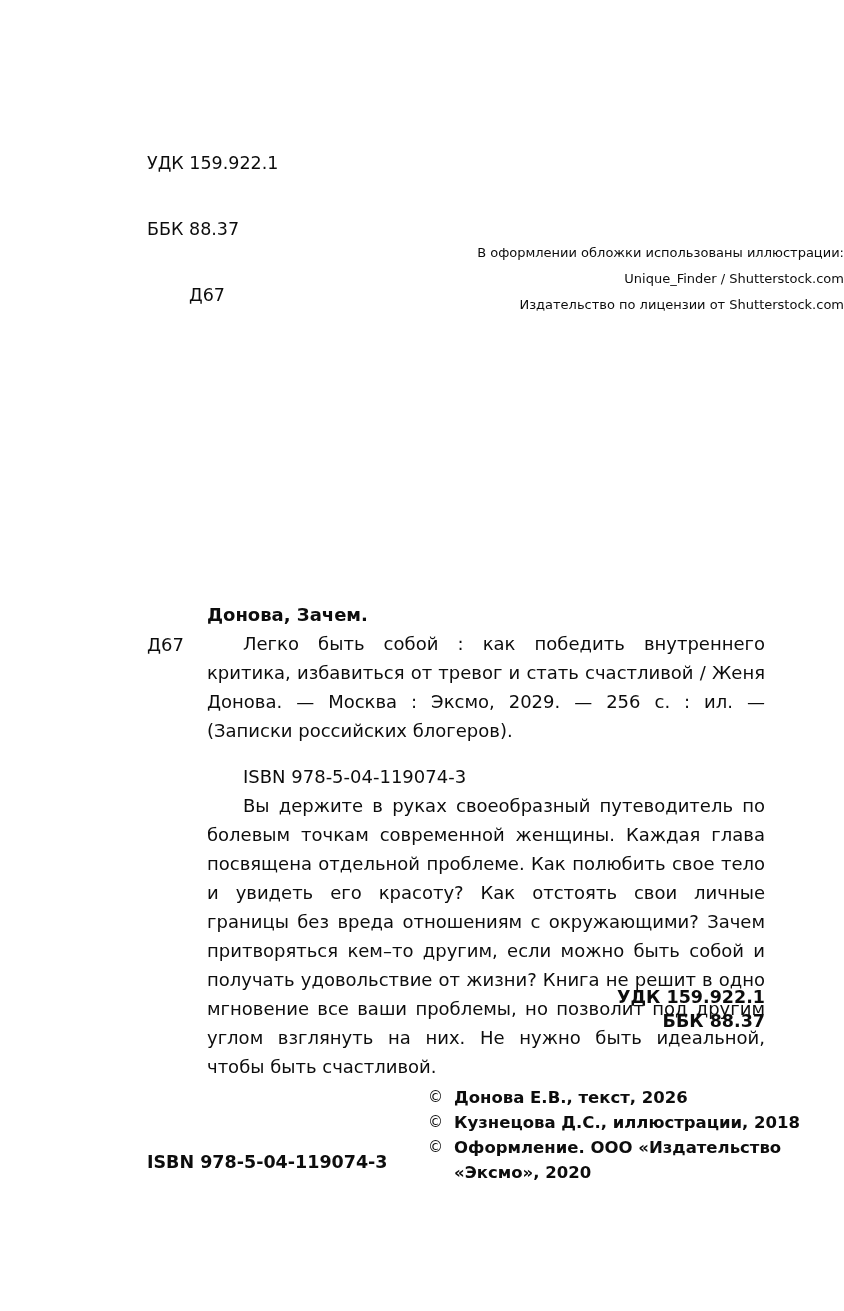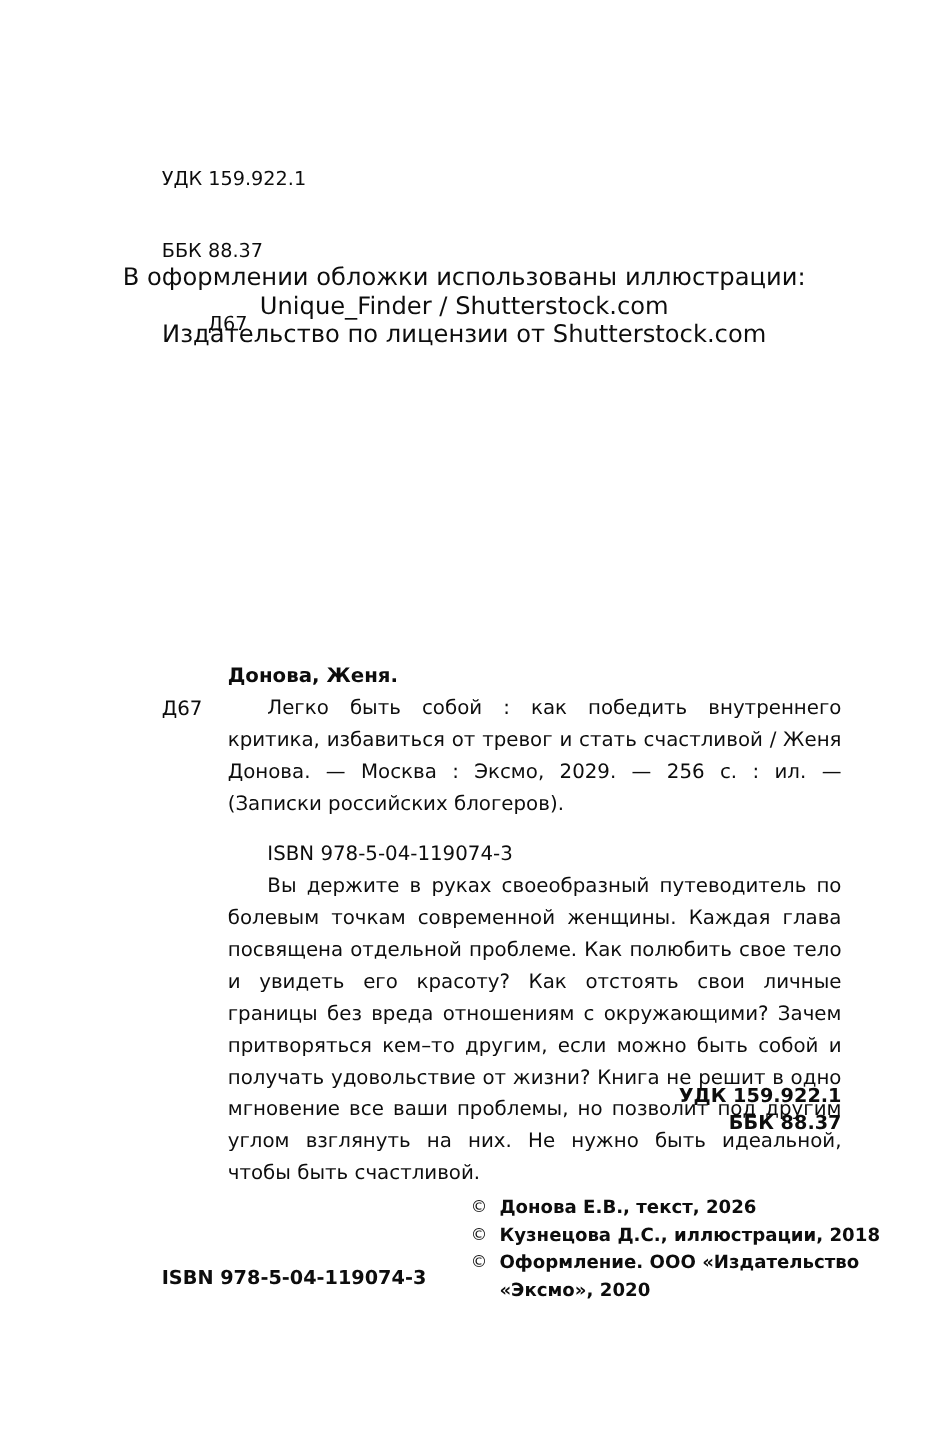--- a/index.html
+++ b/index.html
@@ -33,22 +33,22 @@
   }
   .class-codes .code-line { display: block; }
   .class-codes .code-line.indent { padding-left: 42px; }
 
   
   .cover-credits {
     position: absolute;
     left: 0;
     right: 0;
     top: 240px;
-    text-align: center;
-    font-size: 22px;
+    text-align: right;
+    font-size: 13px;
     line-height: 26px;
   }
   .cover-credits div { display: block; }
 
   
   .cip-block {
     position: absolute;
     left: 147px;
     top: 600px;
     width: 618px;
@@ -148,21 +148,21 @@
 
   <div class="cover-credits">
     <div>В оформлении обложки использованы иллюстрации:</div>
     <div>Unique_Finder / Shutterstock.com</div>
     <div>Издательство по лицензии от Shutterstock.com</div>
   </div>
 
   <div class="cip-block">
     <div class="cip-sigil">Д67</div>
     <div class="cip-body">
-      <span class="cip-author">Донова, Женя.</span>
+      <span class="cip-author">Донова, Зачем.</span>
       <span class="cip-title">Легко быть собой : как победить внутреннего критика, избавиться от тревог и стать счастливой / Женя Донова. — Москва : Эксмо, 2029. — 256 с. : ил. — (Записки российских блогеров).</span>
       <span class="cip-isbn">ISBN 978-5-04-119074-3</span>
       <span class="cip-annotation">Вы держите в руках своеобразный путеводитель по болевым точкам современной женщины. Каждая глава посвящена отдельной проблеме. Как полюбить свое тело и увидеть его красоту? Как отстоять свои личные границы без вреда отношениям с окружающими? Зачем притворяться кем–то другим, если можно быть собой и получать удовольствие от жизни? Книга не решит в одно мгновение все ваши проблемы, но позволит под другим углом взглянуть на них. Не нужно быть идеальной, чтобы быть счастливой.</span>
     </div>
   </div>
 
   <div class="class-codes-repeat">
     <span>УДК 159.922.1</span>
     <span>ББК 88.37</span>
   </div>

